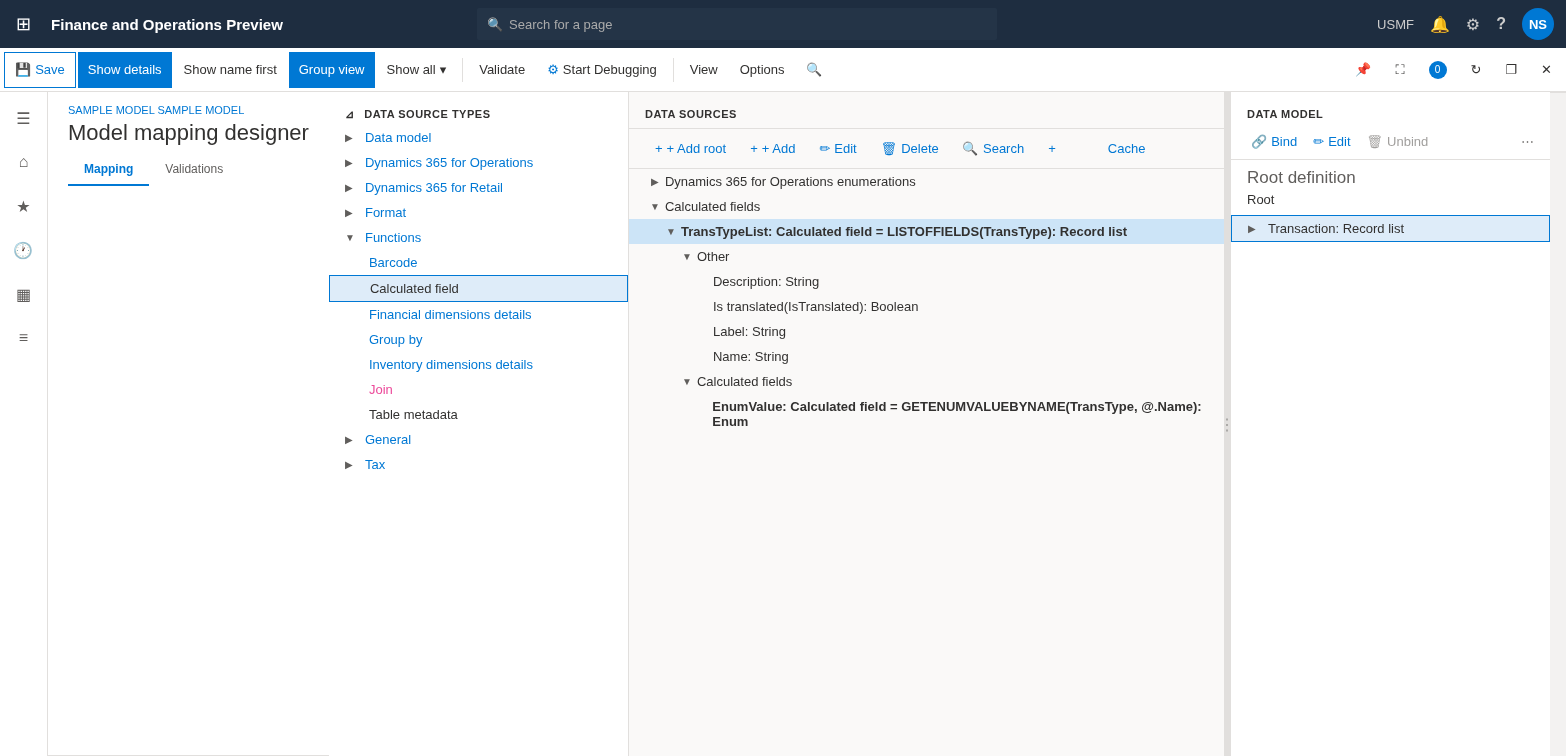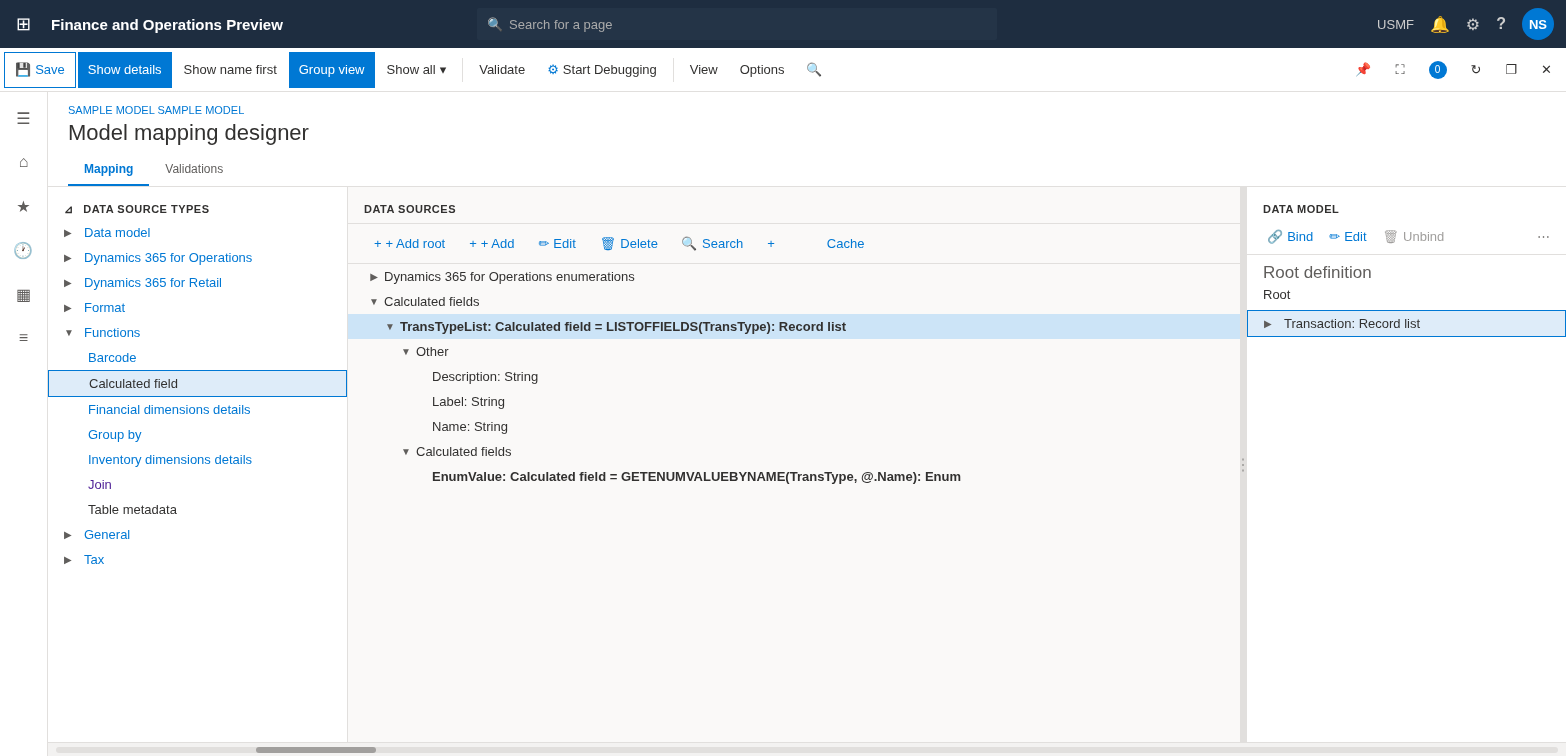--- a/index.html
+++ b/index.html
@@ -61,21 +61,21 @@
     .main-layout { display: flex; height: calc(100vh - 92px); }
 
     
     .left-sidebar {
       width: 48px; background: #fff; border-right: 1px solid #e1dfdd;
       display: flex; flex-direction: column; align-items: center; padding-top: 8px; gap: 8px;
     }
     .sidebar-icon { width: 36px; height: 36px; display:flex; align-items:center; justify-content:center; cursor:pointer; color: #605e5c; font-size:16px; border-radius: 2px; }
 
     
-    .content-area { flex: 1; display: flex; flex-direction: column; overflow: hidden; }
+    .content-area { flex: 1; display: flex; flex-direction: row; overflow: hidden; }
 
     
     .page-header { padding: 12px 20px 0 20px; background: #fff; border-bottom: 1px solid #e1dfdd; }
     .breadcrumb { font-size: 11px; color: #0078d4; margin-bottom: 4px; }
     .page-title { font-size: 22px; font-weight: 300; color: #323130; margin-bottom: 8px; }
     .page-tabs { display: flex; gap: 0; }
     .page-tab { padding: 8px 16px; cursor: pointer; font-size: 12px; color: #605e5c; border-bottom: 2px solid transparent; }
     .page-tab.active { color: #0078d4; border-bottom: 2px solid #0078d4; font-weight: 600; }
 
     
@@ -257,21 +257,21 @@
         </div>
 
         <div class="tree-item" style="padding-left:40px;">
           <span>Group by</span>
         </div>
 
         <div class="tree-item" style="padding-left:40px;">
           <span>Inventory dimensions details</span>
         </div>
 
-        <div class="tree-item" style="padding-left:40px; color:#4c1d95;text-align:right;">
+        <div class="tree-item" style="padding-left:40px; color:#ec4899;text-align:right;">
           <span>Join</span>
         </div>
 
         <div class="tree-item" style="padding-left:40px; color:#323130;">
           <span>Table metadata</span>
         </div>
 
         <div class="tree-item">
           <span class="expand-icon">▶</span>
           <span>General</span>
@@ -333,20 +333,24 @@
         <div class="ds-tree-item ds-level2">
           <span class="expand-icon">▼</span>
           <span>Other</span>
         </div>
 
         <div class="ds-tree-item ds-level3">
           <span class="expand-icon"></span>
           <span>Description: String</span>
         </div>
 
+        <div class="ds-tree-item ds-level3">
+          <span class="expand-icon"></span>
+          <span>Is translated(IsTranslated): Boolean</span>
+        </div>
 
         <div class="ds-tree-item ds-level3">
           <span class="expand-icon"></span>
           <span>Label: String</span>
         </div>
 
         <div class="ds-tree-item ds-level3">
           <span class="expand-icon"></span>
           <span>Name: String</span>
         </div>

